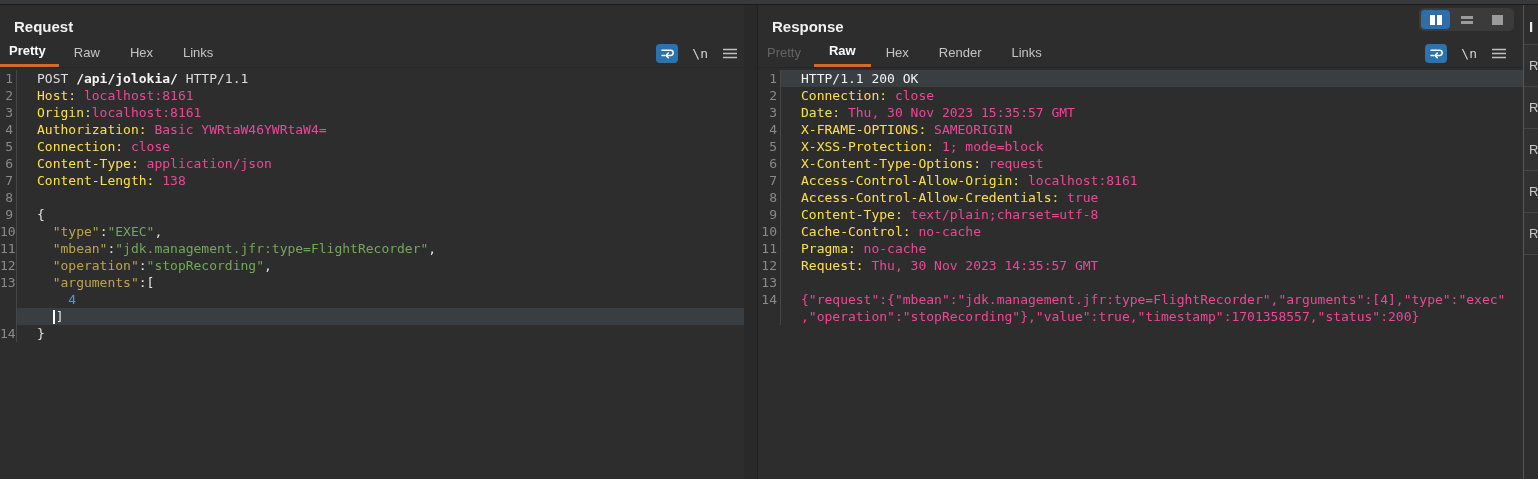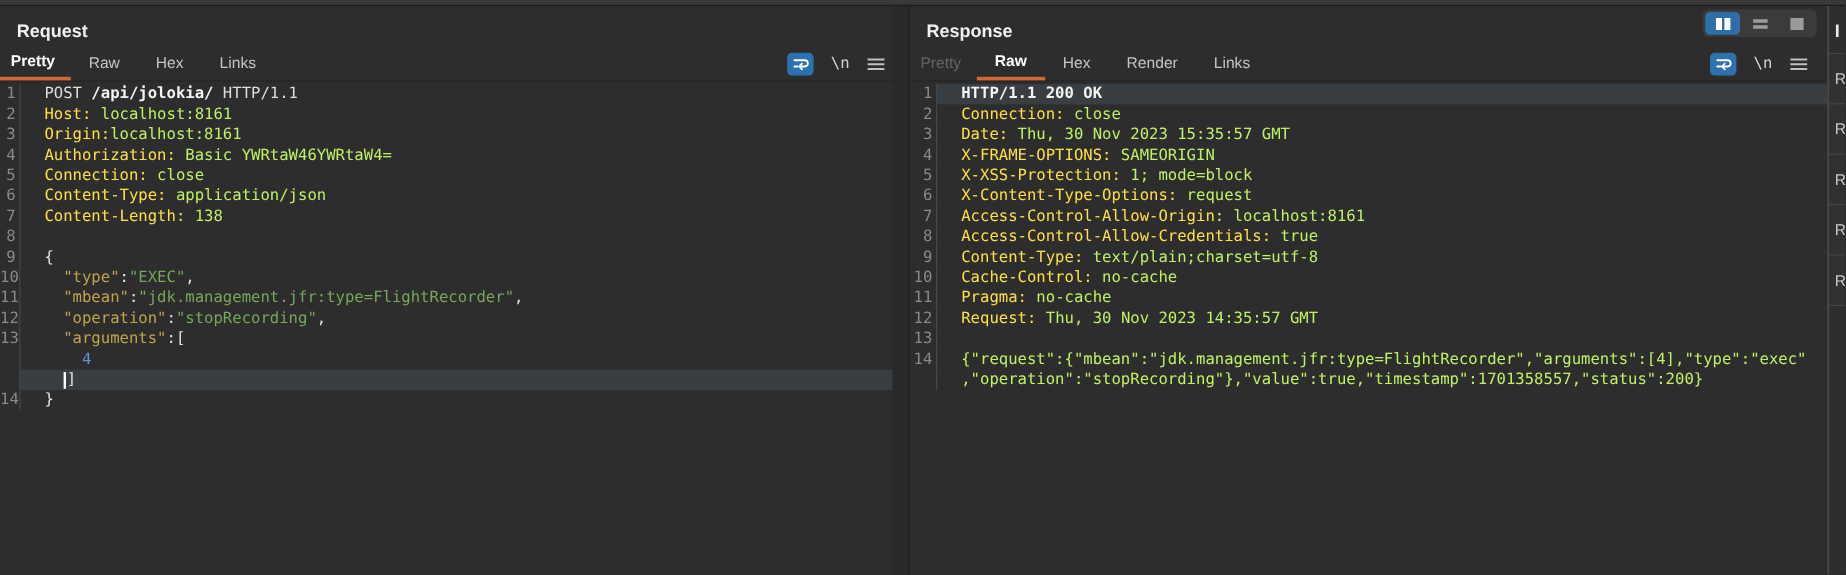--- a/index.html
+++ b/index.html
@@ -30,23 +30,23 @@
   .line{display:flex;height:17px;white-space:pre;}
   .ln{flex:0 0 auto;text-align:right;color:#8a8a8a;padding-right:3px;}
   .editor[data-editor="request"] .ln{width:13px;}
   .editor[data-editor="response"] .ln{width:19px;}
   .lt{flex:1;border-left:1px solid #464646;padding-left:20px;min-width:0;}
   .line.hl .lt{background:var(--hl-line,#383e42);}
   .caret{display:inline-block;width:2px;height:14px;background:#ffffff;vertical-align:text-bottom;margin-right:1px;}
 
   .plain{color:#dededd}
   .name{color:#fde047}
-  .value{color:#bef264}
+  .value{color:#ec4899}
   .path{color:#f4f4f2;font-weight:bold}
-  .status{color:#f4f4f2;font-weight:bold}
+  .status{color:#f4f4f2;font-weight:normal}
   .key{color:var(--json-key,#bfa44e)}
   .str{color:var(--json-str,#74a85a)}
   .num{color:var(--json-num,#5b96cf)}
   .punct{color:#e3e3e1}
 
   .inspector{flex:0 0 14px;border-left:1px solid #565656;background:#2e2e2e;overflow:hidden;}
   .insp-header{height:39px;line-height:44px;padding-left:5px;font-size:15px;font-weight:bold;color:#e9e9e9;}
   .insp-row{height:41px;line-height:41px;padding-left:5px;font-size:13px;color:#c9c9c9;
             border-top:1px solid #454545;background:#313131;}
   .insp-row:last-of-type{border-bottom:1px solid #454545;}

